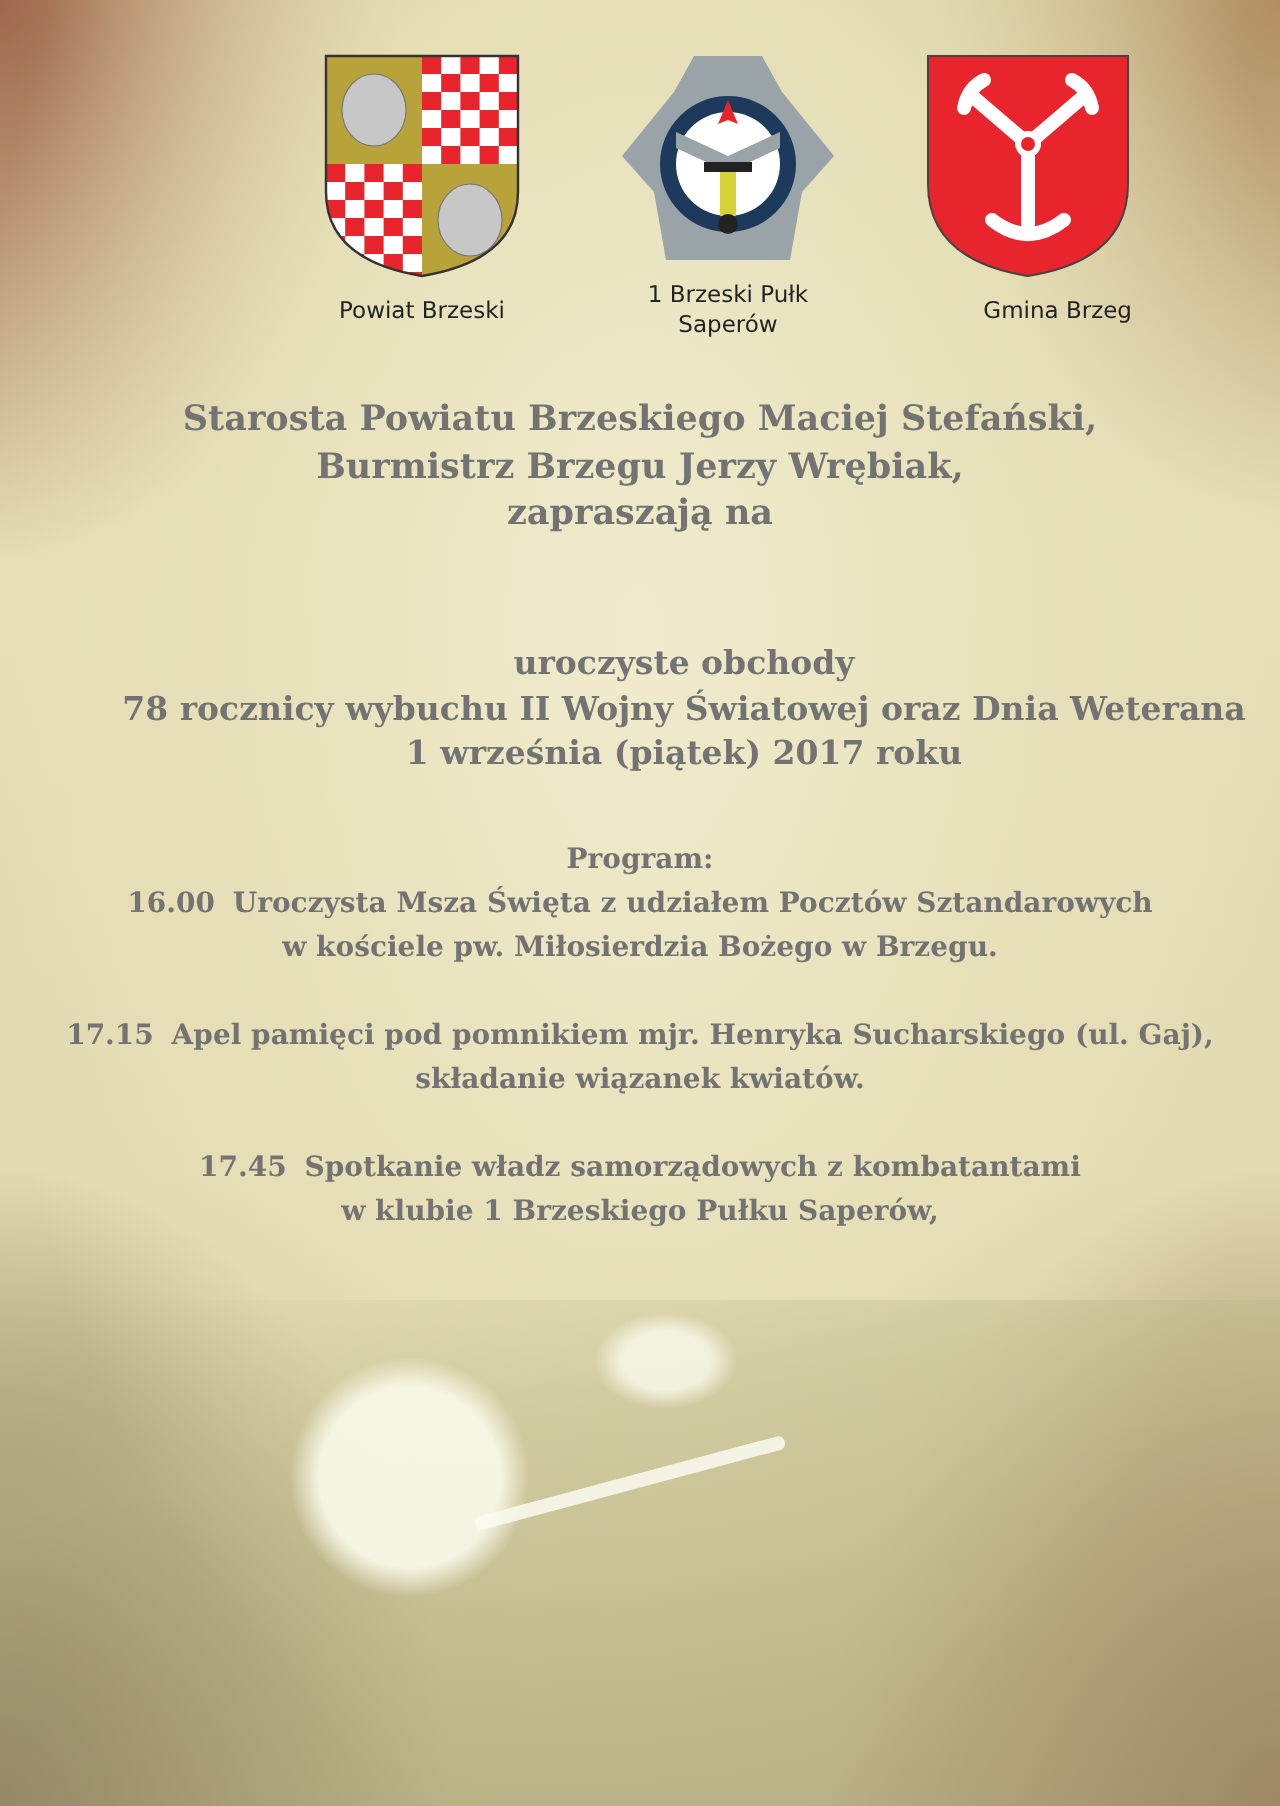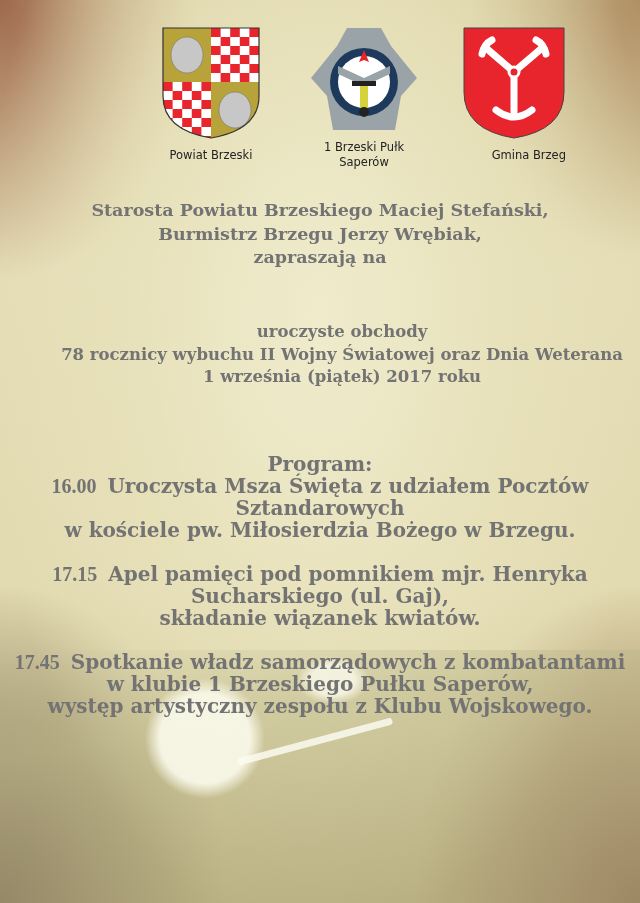--- a/index.html
+++ b/index.html
@@ -37,24 +37,24 @@
     font-family: "DejaVu Sans", sans-serif; font-size: 11.5px; color: #222; margin-top: 4px;
     line-height: 15px;
   }
   .logo-powiat { left: 112px; top: 0; width: 110px; }
   .logo-pulk { left: 262px; top: 0; width: 116px; }
   .logo-gmina { left: 410px; top: 0; width: 112px; text-align: right; }
 
   .text-block { position: absolute; left: 0; right: 0; text-align: center; color: #737373; font-weight: bold; }
   .hosts { top: 199px; font-size: 17.5px; line-height: 23.5px; }
   .event { top: 321px; font-size: 16.5px; line-height: 22.5px; padding-left: 44px; }
-  .program { top: 453px; font-size: 20px; line-height: 22px; }
+  .program { top: 419px; font-size: 14px; line-height: 22px; }
   .program .item { margin-top: 0; }
   .program .gap { height: 22px; }
-  .time { margin-right: 4px; font-family: Liberation Serif, serif; }
+  .time { margin-right: 4px; }
 </style>
 </head>
 <body>
 
 <div class="bg"></div>
 <div class="photo"></div>
 <div class="rifle"></div>
 
 <div class="logos">
   <div class="logo logo-powiat">
@@ -167,15 +167,14 @@
   </div>
   <div class="gap"></div>
   <div class="item">
     <div><span class="time">17.15</span> <span>Apel pamięci pod pomnikiem mjr. Henryka Sucharskiego (ul. Gaj),</span></div>
     <div>składanie wiązanek kwiatów.</div>
   </div>
   <div class="gap"></div>
   <div class="item">
     <div><span class="time">17.45</span> <span>Spotkanie władz samorządowych z kombatantami</span></div>
     <div>w klubie 1 Brzeskiego Pułku Saperów,</div>
-    <div>występ artystyczny zespołu z Klubu Wojskowego.</div>
   </div>
 </div>
 
 </body></html>

